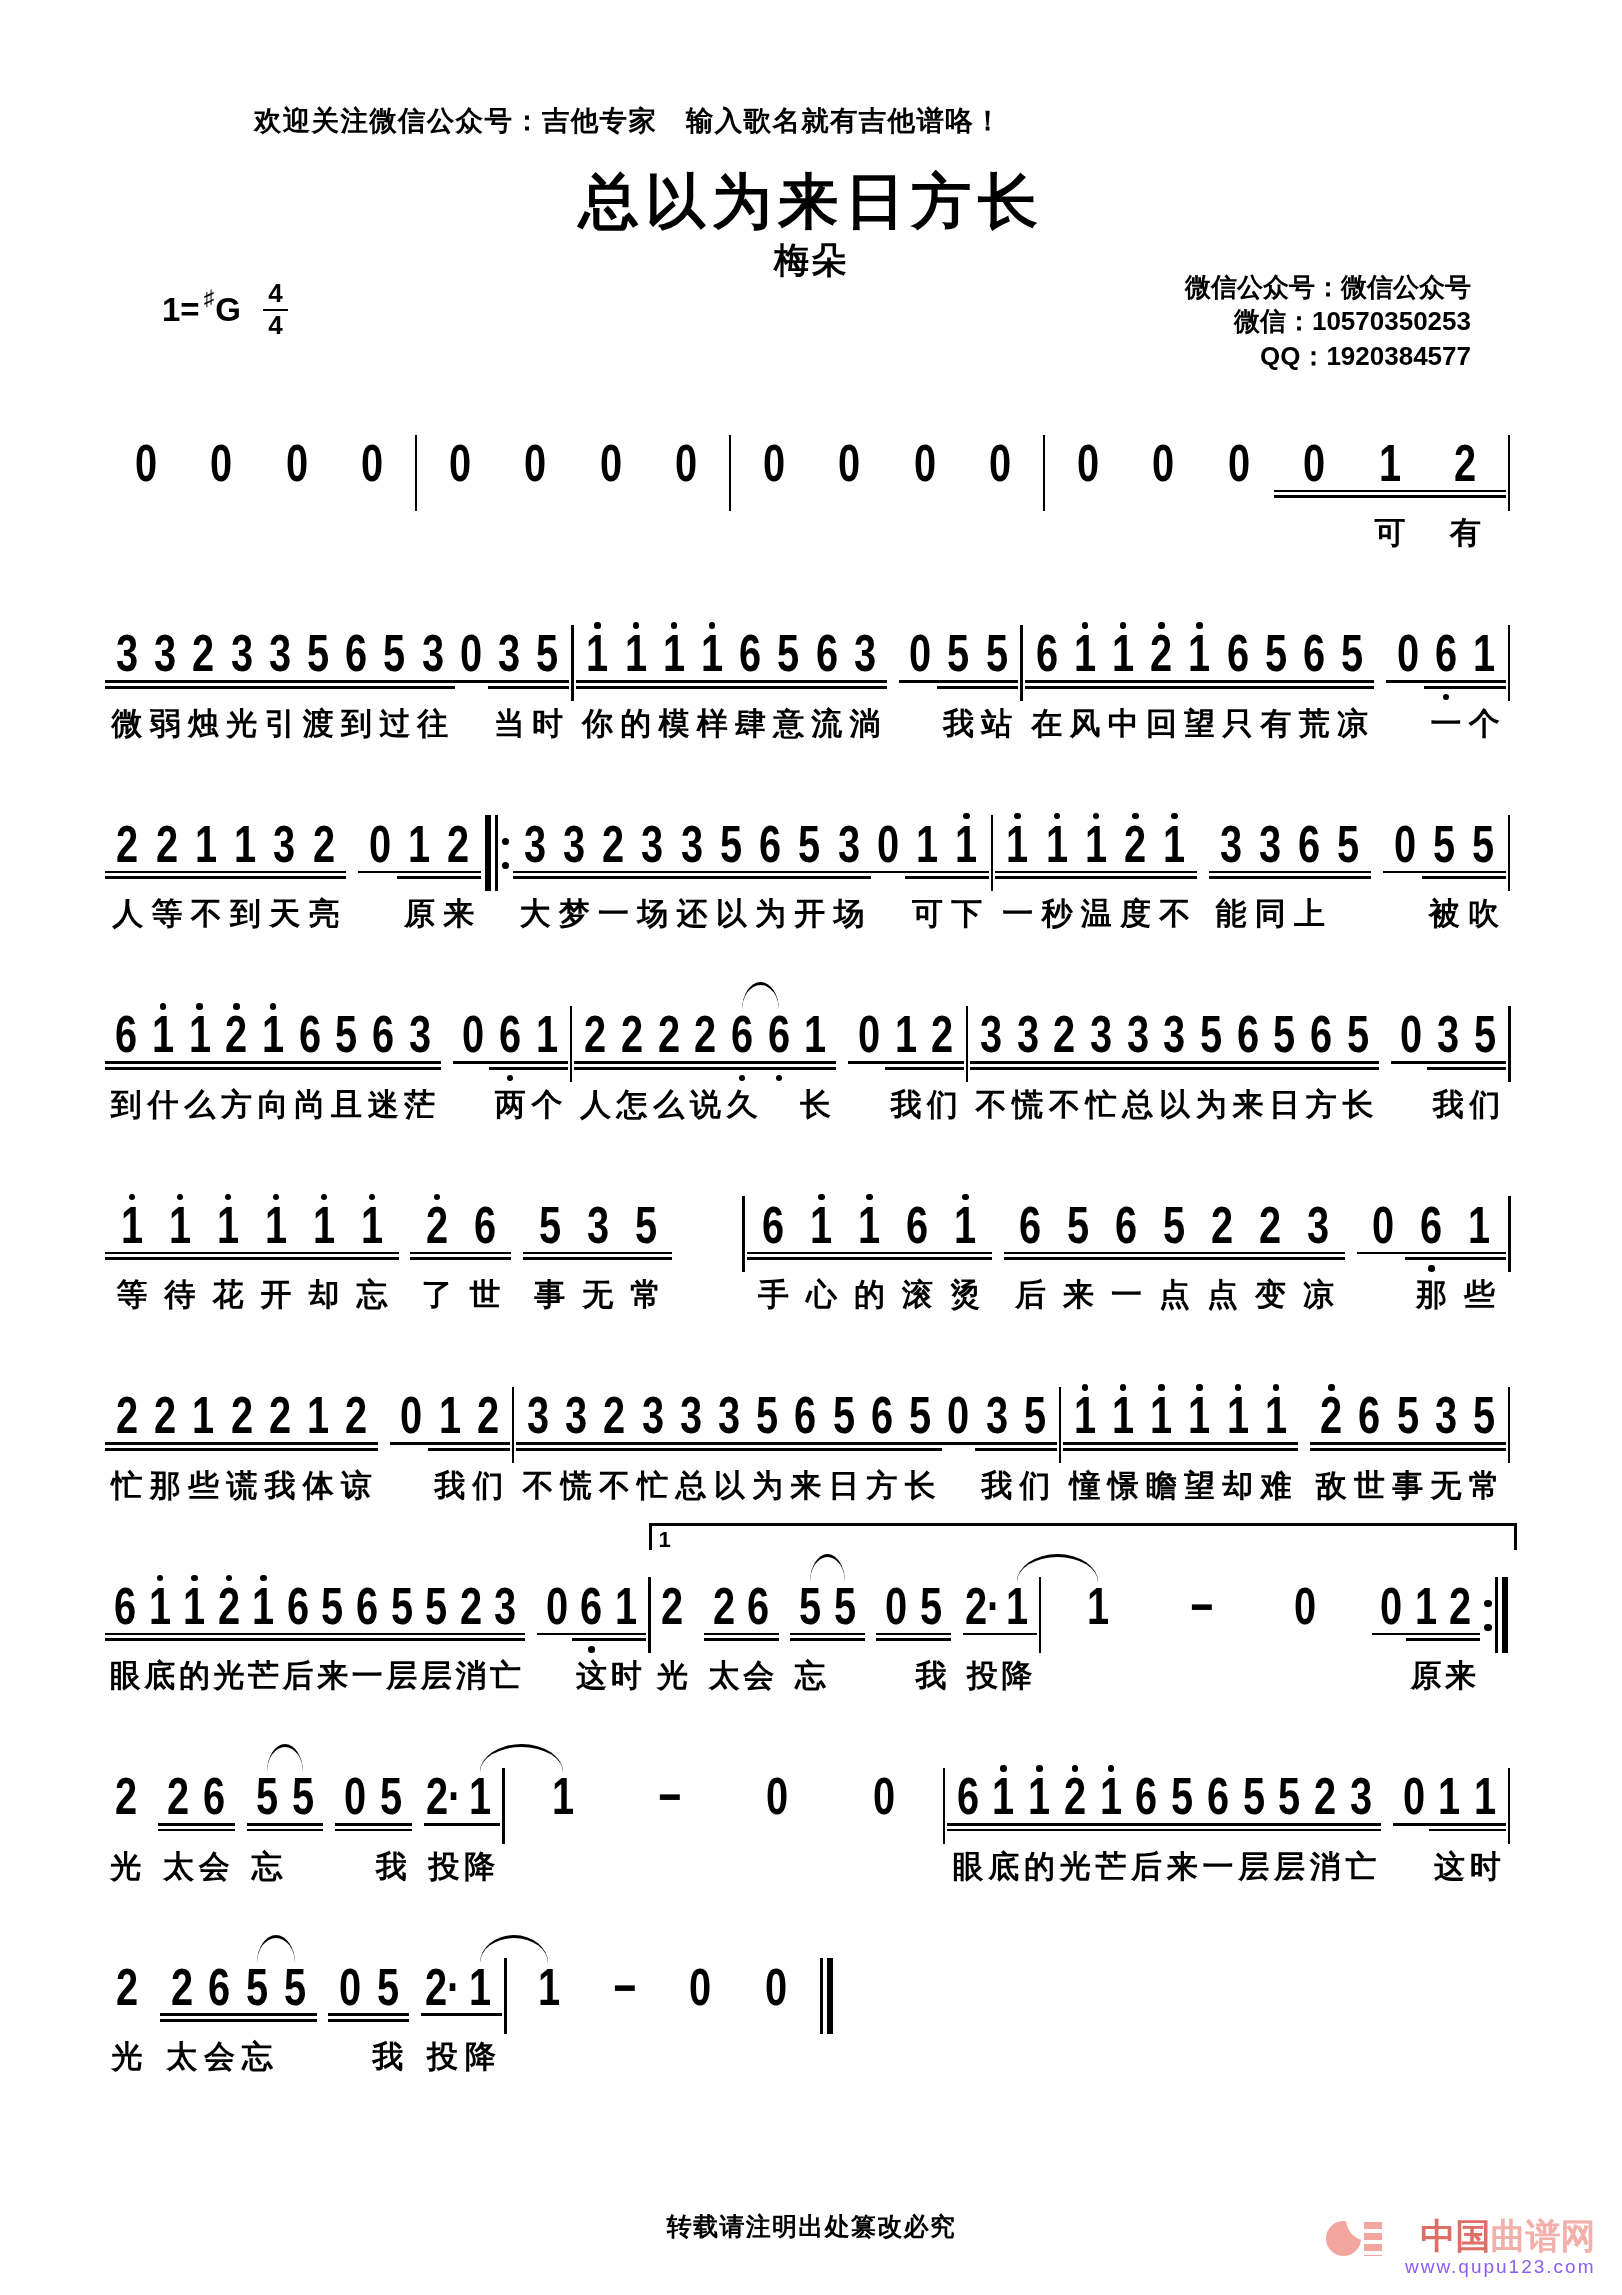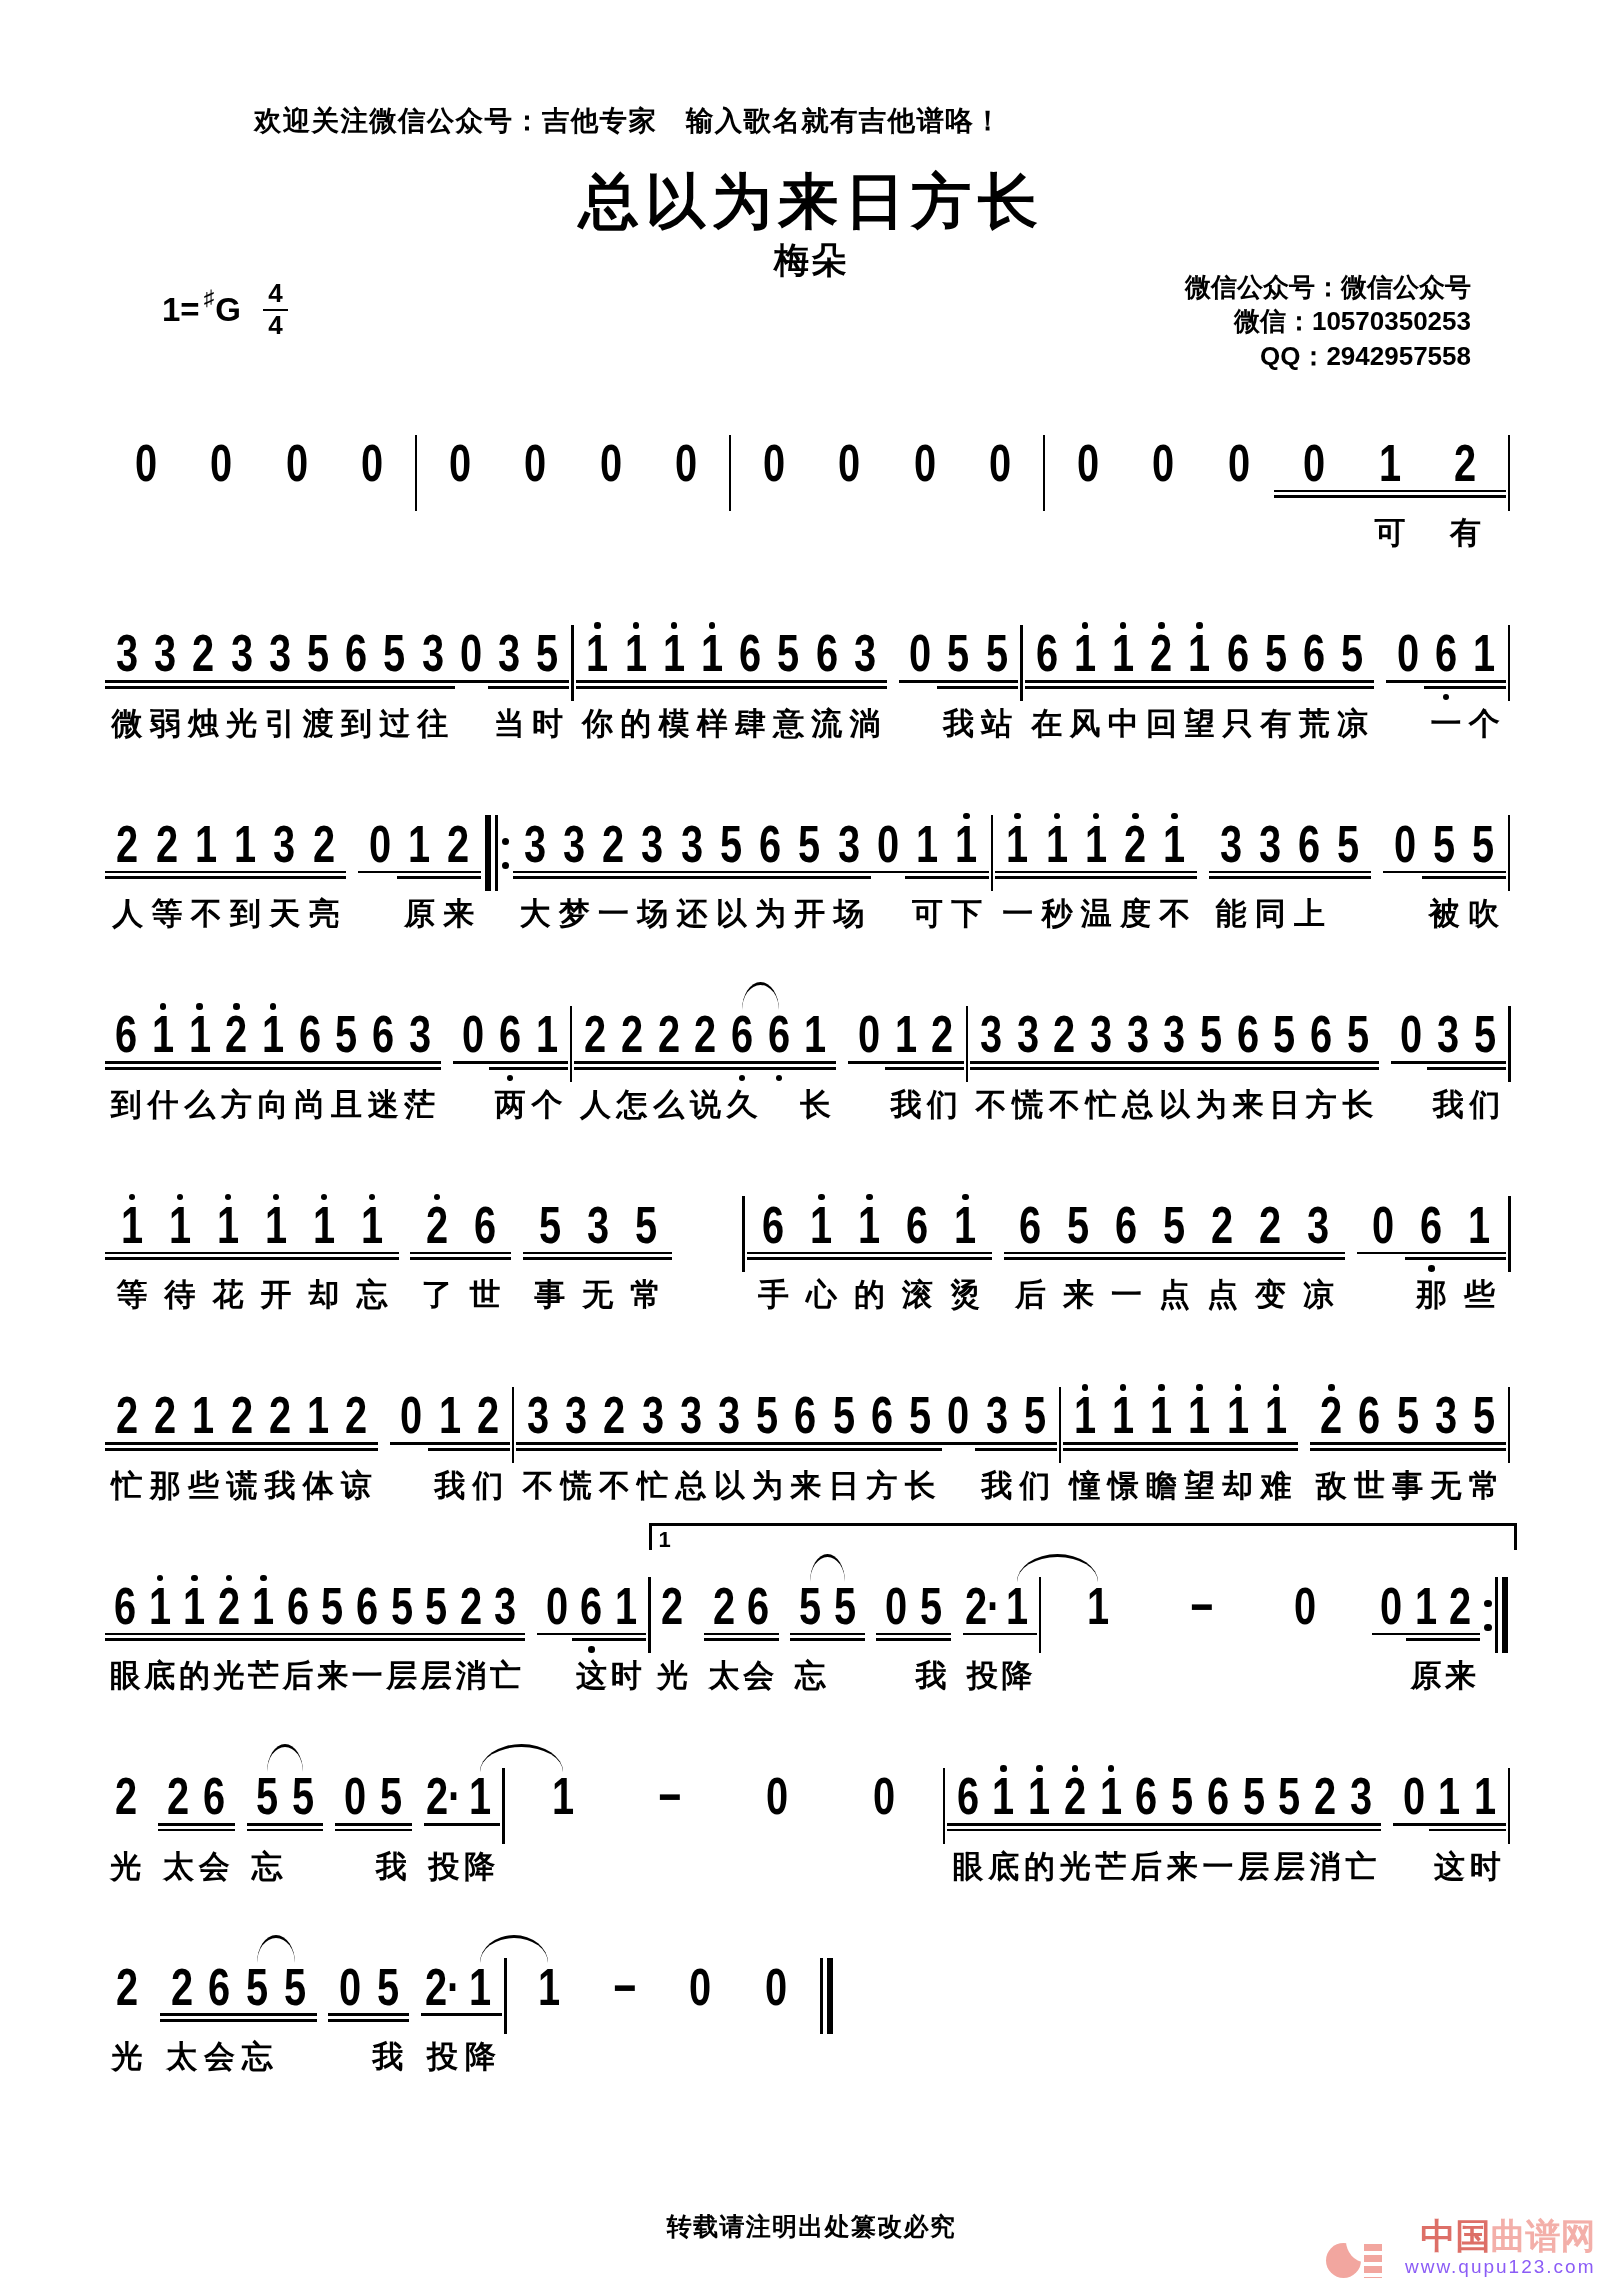--- a/index.html
+++ b/index.html
@@ -35,21 +35,21 @@
   .vbar.thick{width:6.5px;}
   .rdots{display:flex;flex-direction:column;justify-content:center;gap:17px;height:76px;}
   .rdot{width:7.2px;height:7.2px;border-radius:50%;background:#000;display:block;}
   .rs{flex:0 0 37px;}
   .re{flex:0 0 37px;}
   .f{flex:0 0 26px;}
   .arc{position:absolute;top:-13px;height:25px;border-top:3.9px solid #000;border-radius:50% 50% 0 0 / 100% 100% 0 0;}
   .volta{position:absolute;top:-44px;height:23.6px;border-top:3.3px solid #000;border-left:3.3px solid #000;border-right:3.3px solid #000;}
   .volta span{position:absolute;left:6.5px;top:1.3px;font-size:22px;font-weight:bold;}
   .footer{position:absolute;top:2210px;left:0;width:100%;text-align:center;font-size:25px;font-weight:bold;letter-spacing:1.3px;}
-  .watermark{position:absolute;right:27.5px;bottom:17px;display:flex;align-items:flex-end;gap:21px;}
+  .watermark{position:absolute;right:27.5px;bottom:17px;display:flex;align-items:flex-start;gap:21px;}
   .wm-logo{position:relative;width:58px;height:38px;}
   .wm-circle{position:absolute;left:0;top:2.6px;width:35px;height:35px;border-radius:50%;background:#f2a69f;}
   .wm-circle::after{content:"";position:absolute;left:19.6px;top:-2.6px;width:19.6px;height:22px;background:#fff;border-radius:0 0 0 100%;}
   .wm-lines{position:absolute;left:38px;top:3.9px;width:18.3px;height:34px;
     background:repeating-linear-gradient(#f2a69f 0 6.5px,#ffffff 6.5px 11px);}
   .wm-body{display:flex;flex-direction:column;align-items:flex-end;}
   .wm-cnrow{font-size:35px;font-weight:bold;line-height:1;white-space:nowrap;}
   .wm-cn1{color:#dd6f67;}
   .wm-cn2{color:#f3afa9;}
   .wm-url{font-size:19px;color:#8b5cf6;letter-spacing:2px;margin-top:2.6px;}
@@ -68,21 +68,21 @@
     <span>G</span>
   <span class="ts">
     <span class="tstop">4</span>
     <span class="tsbot">4</span>
   </span>
 </div>
 
 <div class="contact">
   <div>微信公众号：微信公众号</div>
   <div>微信：10570350253</div>
-  <div>QQ：2942957558</div>
+  <div>QQ：1920384577</div>
 </div>
 
 <div class="score">
     <div class="system">
       <div class="cell">
         <div class="dt"></div>
         <div class="nt">0</div>
         <div class="uls"></div>
         <div class="db"></div>
         <div class="ly"></div>

